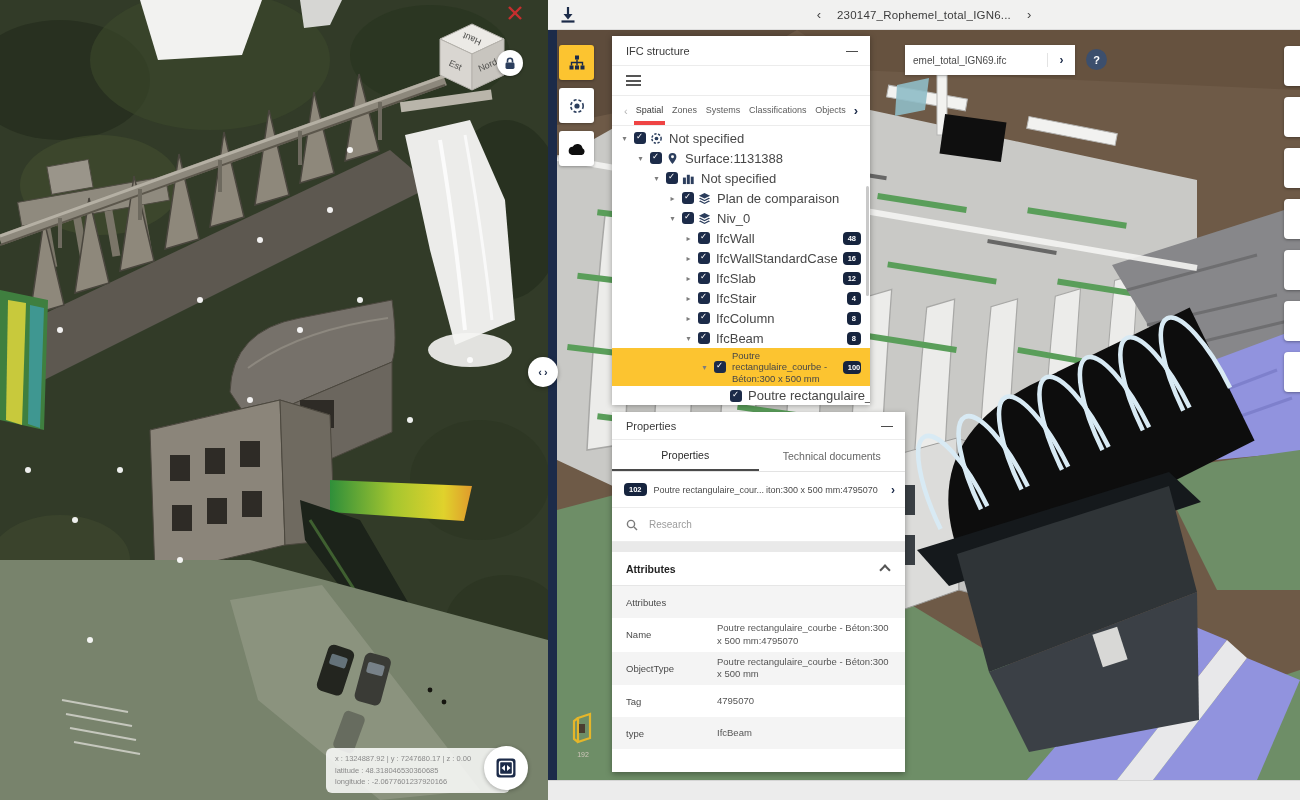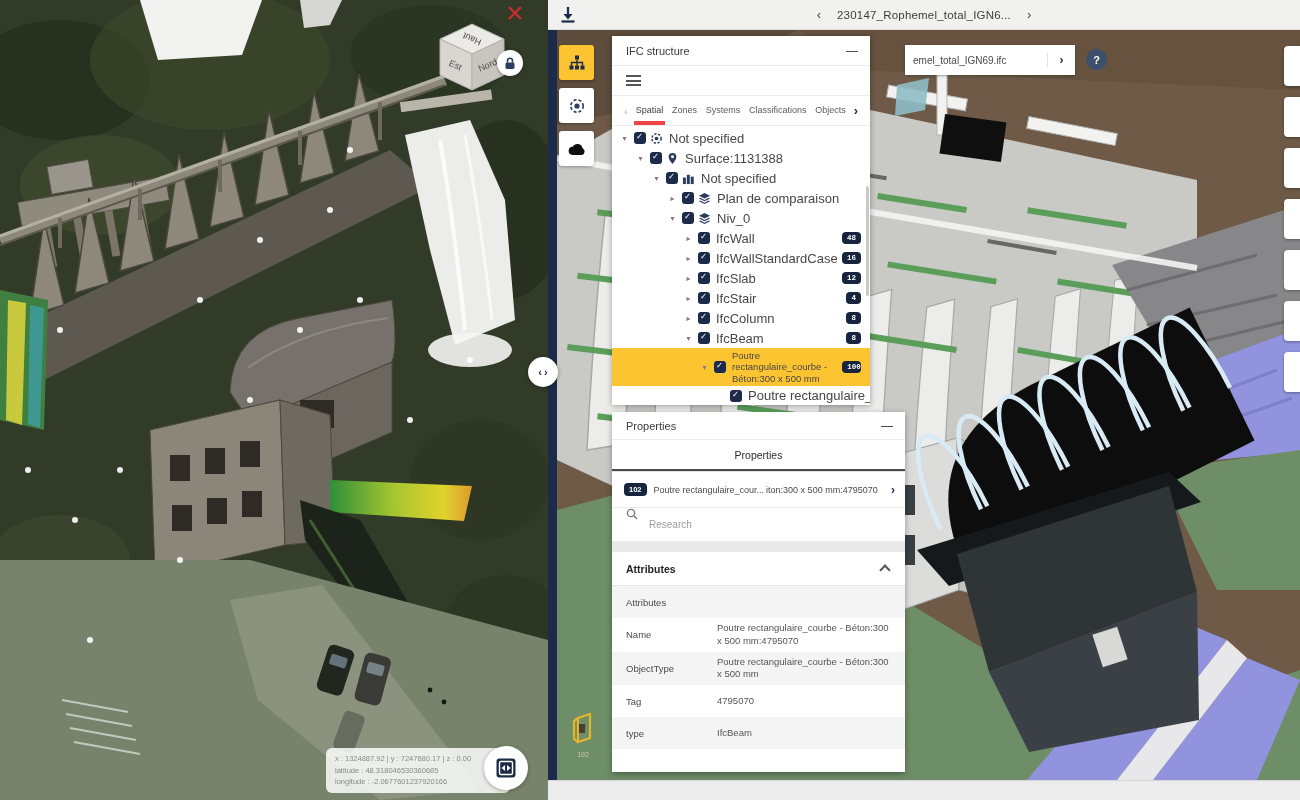--- a/index.html
+++ b/index.html
@@ -60,37 +60,37 @@
   .trow.sub{height:19px;}
   .caret{width:13px;font-size:8px;color:#7d7d7d;text-align:center;flex:0 0 13px;}
   .caret.none{visibility:hidden;}
   .cbx{width:12px;height:12px;border-radius:3px;background:#1c2b49;margin:0 3px;flex:0 0 12px;position:relative;}
   .cbx::after{content:"✓";position:absolute;left:2px;top:-1px;color:#fff;font-size:8.5px;}
   .ticon{width:13px;height:13px;margin:0 3px 0 1px;flex:0 0 13px;}
   .ticon svg{width:13px;height:13px;display:block;}
   .tlabel{font-size:13px;color:#474747;margin-left:3px;white-space:nowrap;}
   .hl .tlabel{white-space:normal;width:168px;line-height:1.2;font-size:9.5px;}
   .sub .tlabel{max-width:180px;overflow:hidden;}
-  .tbadge{margin-left:auto;margin-right:9px;background:#16243e;color:#fff;font-size:7.5px;font-weight:bold;border-radius:4px;padding:2px 5px;min-width:10px;text-align:center;font-family:Liberation Mono, monospace;}
+  .tbadge{margin-left:auto;margin-right:9px;background:#16243e;color:#fff;font-size:7.5px;font-weight:bold;border-radius:4px;padding:2px 5px;min-width:10px;text-align:center;}
   .tree-scroll{position:absolute;right:1px;top:6px;width:3px;height:110px;background:#c9c9c9;border-radius:2px;}
 
   
   .props-panel{position:absolute;left:612px;top:412px;width:293px;height:360px;background:#fff;box-shadow:0 2px 6px rgba(0,0,0,.35);z-index:16;overflow:hidden;}
   .props-head{height:28px;display:flex;align-items:center;border-bottom:1px solid #ececec;}
   .props-head .ph-title{flex:1;font-size:11px;color:#3a3a3a;padding-left:14px;}
   .props-head .ph-min{padding-right:12px;font-size:12px;color:#333;}
   .props-tabs{height:32px;display:flex;border-bottom:1px solid #e3e3e3;}
   .ptab{flex:1;display:flex;align-items:center;justify-content:center;font-size:10.5px;color:#666;}
   .ptab.active{color:#2b2b2b;border-bottom:2px solid #4a4a4a;}
   .sel-chip{height:36px;display:flex;align-items:center;border-bottom:1px solid #ececec;padding:0 10px 0 12px;}
   .chipbadge{background:#16243e;color:#fff;font-size:7.5px;font-weight:bold;border-radius:4px;padding:2px 5px;margin-right:7px;flex:0 0 auto;}
   .chipname{font-size:9px;color:#4a4a4a;white-space:nowrap;overflow:hidden;text-overflow:ellipsis;max-width:112px;}
   .chipdetail{font-size:9px;color:#4a4a4a;white-space:nowrap;margin-left:2px;}
   .chipopen{margin-left:auto;font-size:12px;color:#1c2b49;font-weight:bold;padding-left:4px;}
-  .search-row{height:34px;display:flex;padding-left:14px;border-bottom:1px solid #ececec;}
+  .search-row{height:34px;display:flex;align-items:center;padding-left:14px;border-bottom:1px solid #ececec;}
   .search-row input{border:none;outline:none;font-size:10px;color:#555;margin-left:9px;width:200px;background:transparent;}
   .search-row input::placeholder{color:#9c9c9c;}
   .gray-gap{height:10px;background:#e9e9e9;}
   .attr-head{height:34px;display:flex;align-items:center;border-bottom:1px solid #e6e6e6;}
   .attr-head .at{flex:1;font-size:10.5px;font-weight:bold;color:#222;padding-left:14px;}
   .attr-head .acol{width:8px;height:8px;border-left:2px solid #555;border-top:2px solid #555;transform:rotate(45deg);margin-right:16px;margin-top:3px;}
   .arow{display:flex;align-items:center;min-height:32px;padding:4px 0;}
   .arow.alt{background:#f4f4f4;}
   .akey{width:105px;padding-left:14px;font-size:9.5px;color:#4a4a4a;flex:0 0 105px;}
   .aval{flex:1;font-size:9.5px;color:#555;line-height:1.35;padding-right:10px;}
@@ -569,20 +569,21 @@
     <div class="tree-scroll" style="position: absolute; right: 1px; top: 150px;"></div>
   </div>
 
   <div class="props-panel">
     <div class="props-head">
       <span class="ph-title">Properties</span>
       <span class="ph-min">—</span>
     </div>
     <div class="props-tabs">
       <span class="ptab active">Properties</span>
+      <span class="ptab">Technical documents</span>
     </div>
     <div class="sel-chip">
       <span class="chipbadge">102</span>
       <span class="chipname">Poutre rectangulaire_cour...</span>
       <span class="chipdetail">iton:300 x 500 mm:4795070</span>
       <span class="chipopen">›</span>
     </div>
     <div class="search-row">
       <svg width="12" height="12" viewBox="0 0 12 12">
         <circle cx="5" cy="5" r="3.6" fill="none" stroke="#7a7a7a" stroke-width="1.4"></circle>

